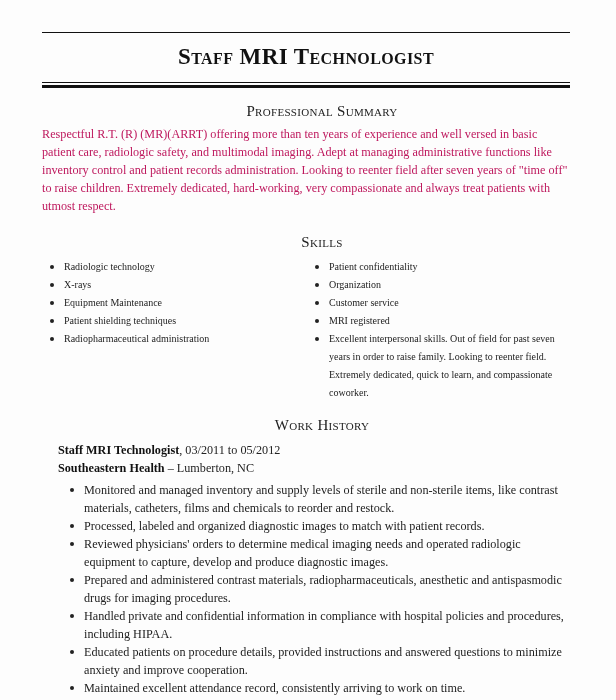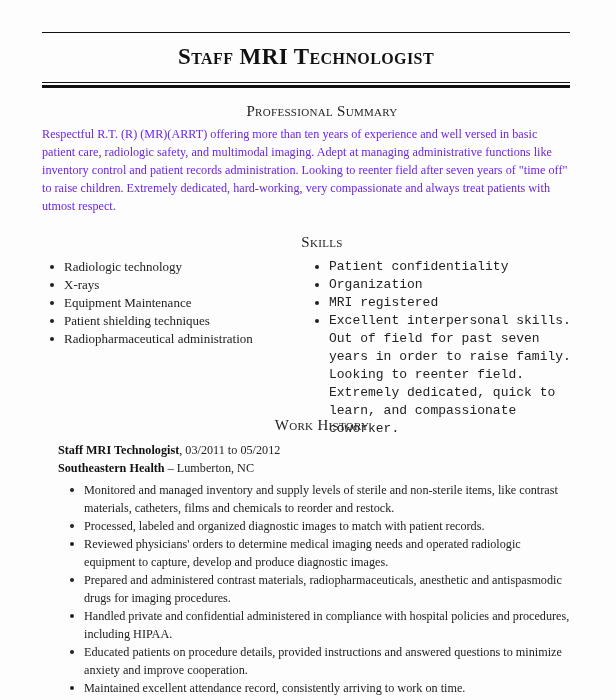--- a/index.html
+++ b/index.html
@@ -69,39 +69,39 @@
       line-height: 18px;
       color: #222;
     }
     .summary {
       position: absolute;
       left: 0;
       top: 125px;
       width: 528px;
       font-size: 12.2px;
       line-height: 18px;
-      color: #6d28d9;
+      color: #be185d;
     }
     .skills {
       position: absolute;
       left: 0;
       top: 258px;
       width: 528px;
     }
     .skills-col {
       position: absolute;
       top: 0;
       margin: 0;
       padding: 0;
       list-style: none;
-      font-size: 13px;
+      font-size: 10px;
       line-height: 18px;
     }
     .skills-col.left { left: 0; width: 250px; }
-    .skills-col.right { left: 265px; width: 265px; font-family: Liberation Mono, monospace; }
+    .skills-col.right { left: 265px; width: 265px; }
     .bullet-list li {
       position: relative;
       padding-left: 22px;
     }
     .bullet-list li::before {
       content: "";
       position: absolute;
       left: 8px;
       top: 7px;
       width: 4px;
@@ -142,36 +142,37 @@
     <ul class="skills-col left bullet-list">
       <li>Radiologic technology</li>
       <li>X-rays</li>
       <li>Equipment Maintenance</li>
       <li>Patient shielding techniques</li>
       <li>Radiopharmaceutical administration</li>
     </ul>
     <ul class="skills-col right bullet-list">
       <li>Patient confidentiality</li>
       <li>Organization</li>
+      <li>Customer service</li>
       <li>MRI registered</li>
       <li>Excellent interpersonal skills. Out of field for past seven years in order to raise family. Looking to reenter field. Extremely dedicated, quick to learn, and compassionate coworker.</li>
     </ul>
   </div>
 
   <div class="section-heading" style="top:416px;">Work History</div>
   <div class="job">
     <div class="job-line">
       <b>Staff MRI Technologist</b><span>, 03/2011 to 05/2012</span>
     </div>
     <div class="job-line">
       <b>Southeastern Health</b><span> – Lumberton, NC</span>
     </div>
     <ul class="job-duties bullet-list">
       <li>Monitored and managed inventory and supply levels of sterile and non-sterile items, like contrast materials, catheters, films and chemicals to reorder and restock.</li>
       <li>Processed, labeled and organized diagnostic images to match with patient records.</li>
       <li>Reviewed physicians' orders to determine medical imaging needs and operated radiologic equipment to capture, develop and produce diagnostic images.</li>
       <li>Prepared and administered contrast materials, radiopharmaceuticals, anesthetic and antispasmodic drugs for imaging procedures.</li>
-      <li>Handled private and confidential administered in compliance with hospital policies and procedures, including HIPAA.</li>
+      <li>Handled private and confidential information in compliance with hospital policies and procedures, including HIPAA.</li>
       <li>Educated patients on procedure details, provided instructions and answered questions to minimize anxiety and improve cooperation.</li>
       <li>Maintained excellent attendance record, consistently arriving to work on time.</li>
     </ul>
   </div>
 </div>
 
 </body></html>

